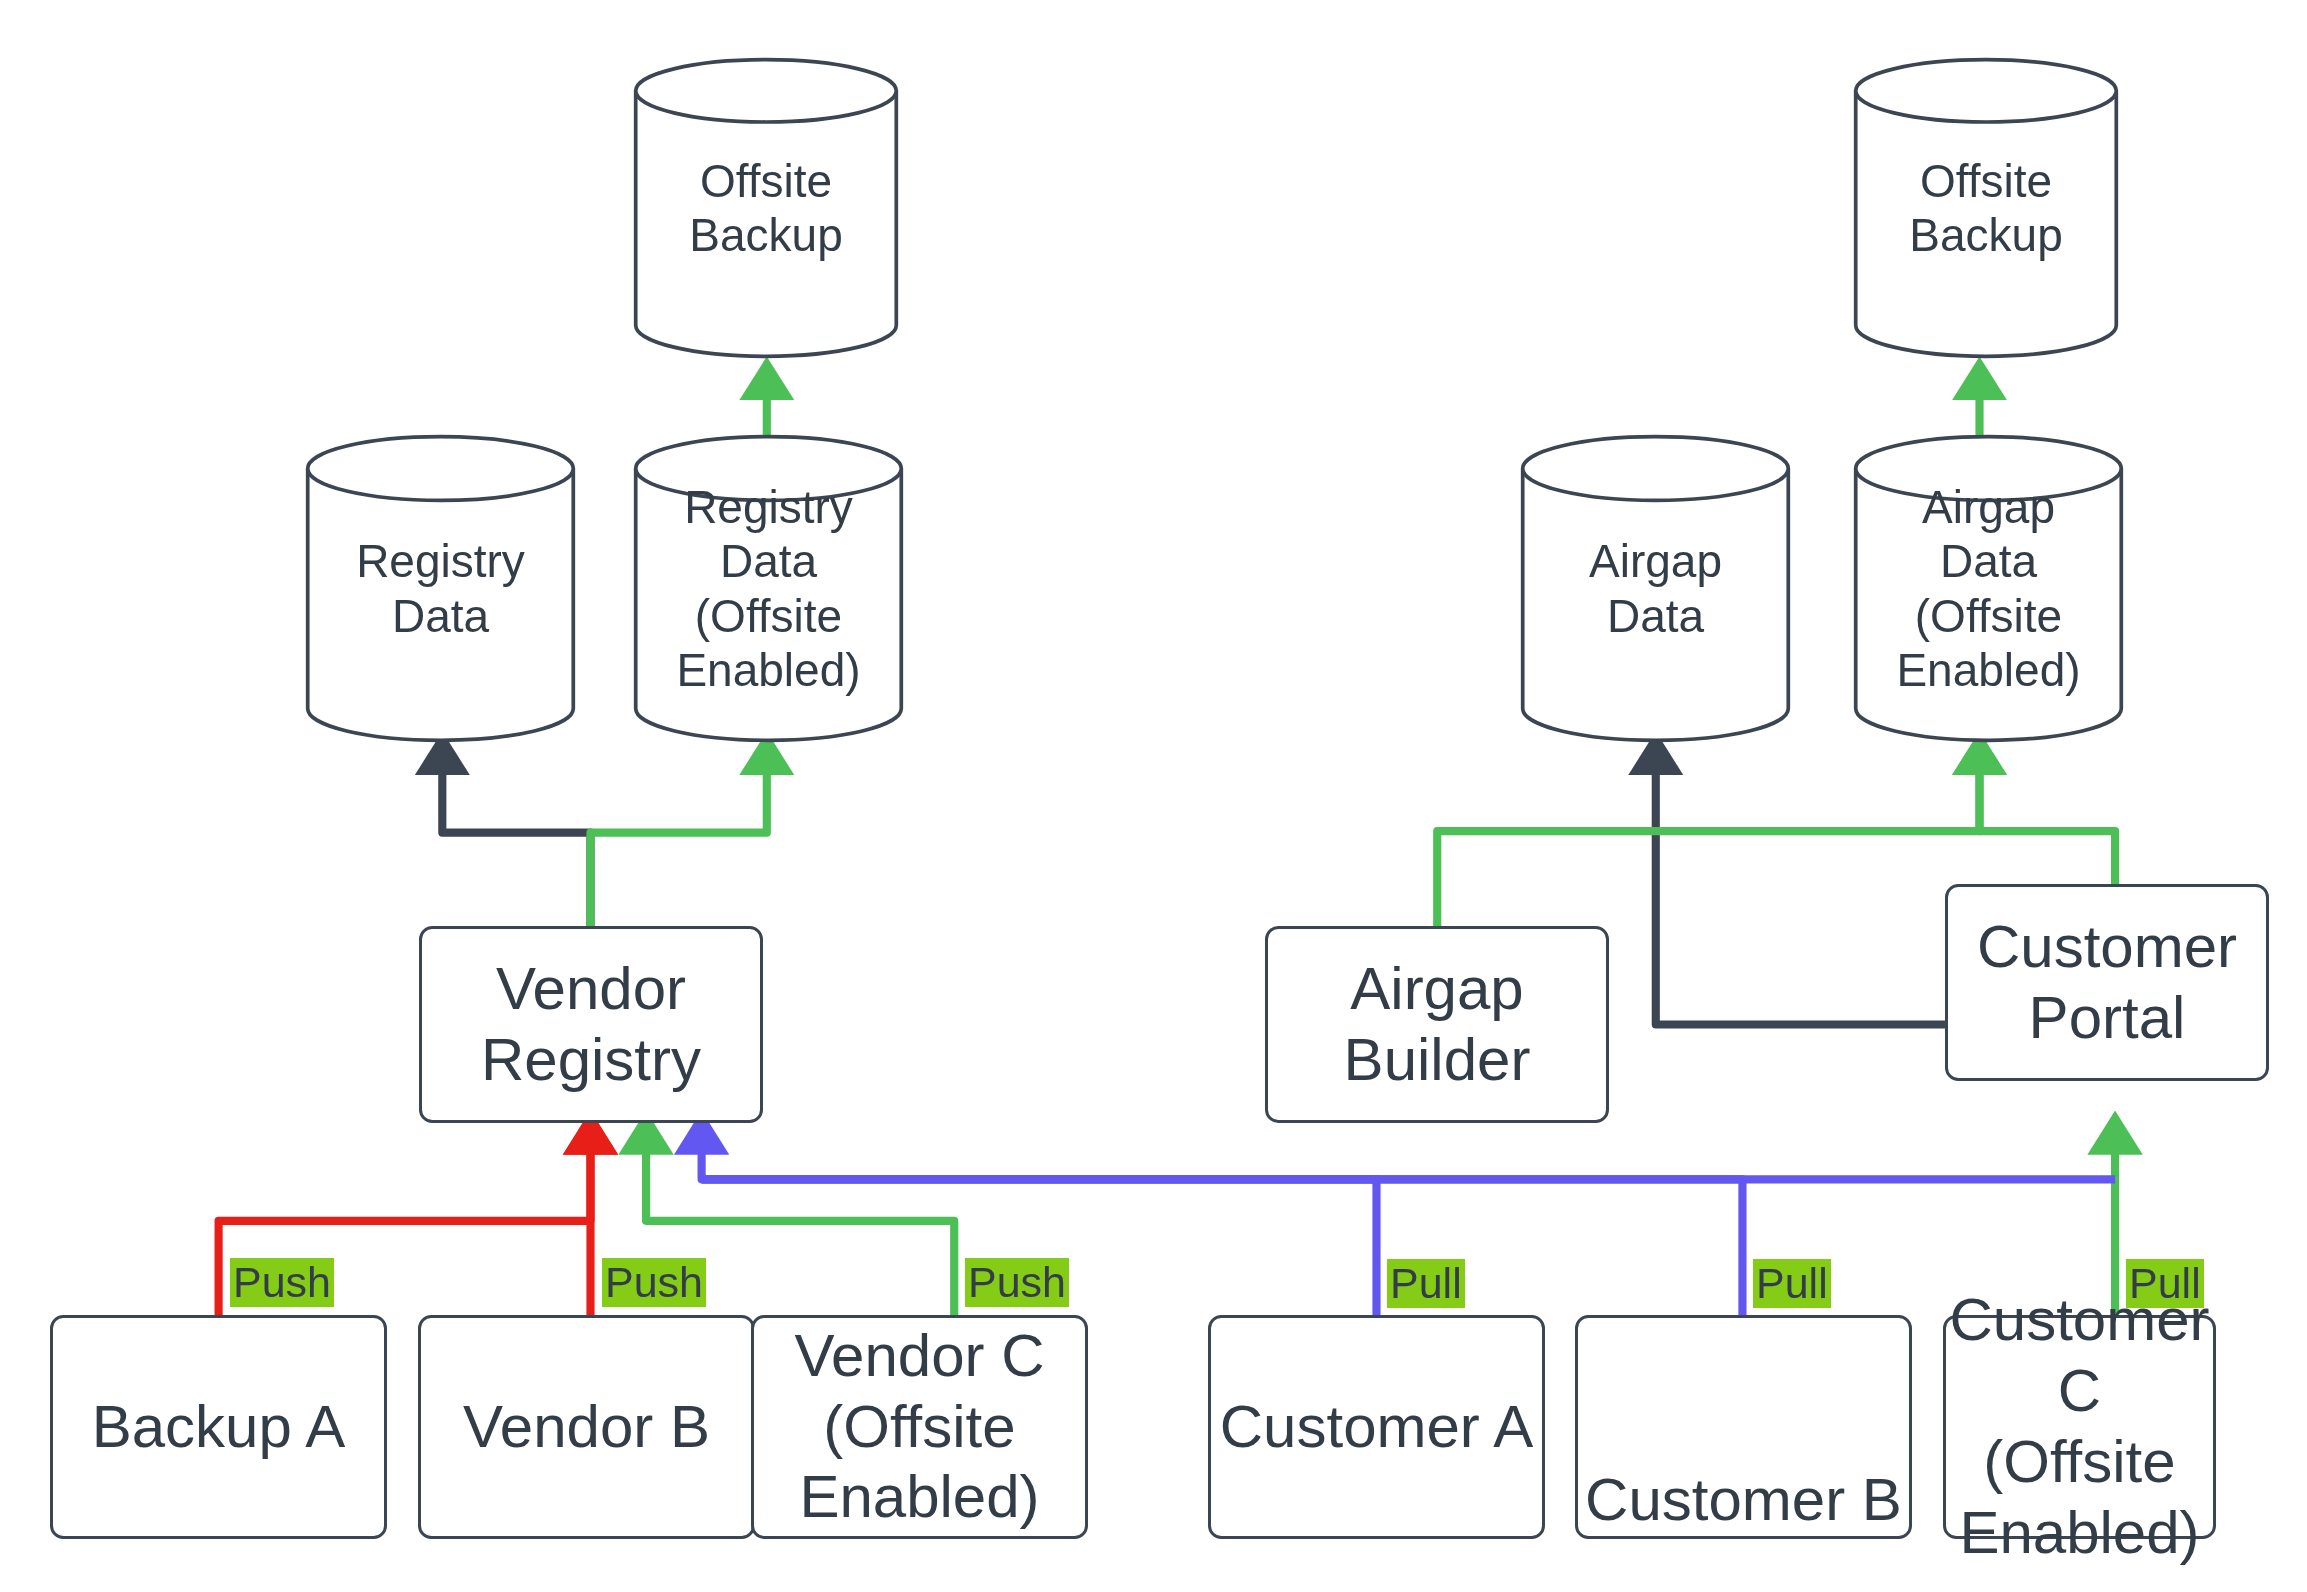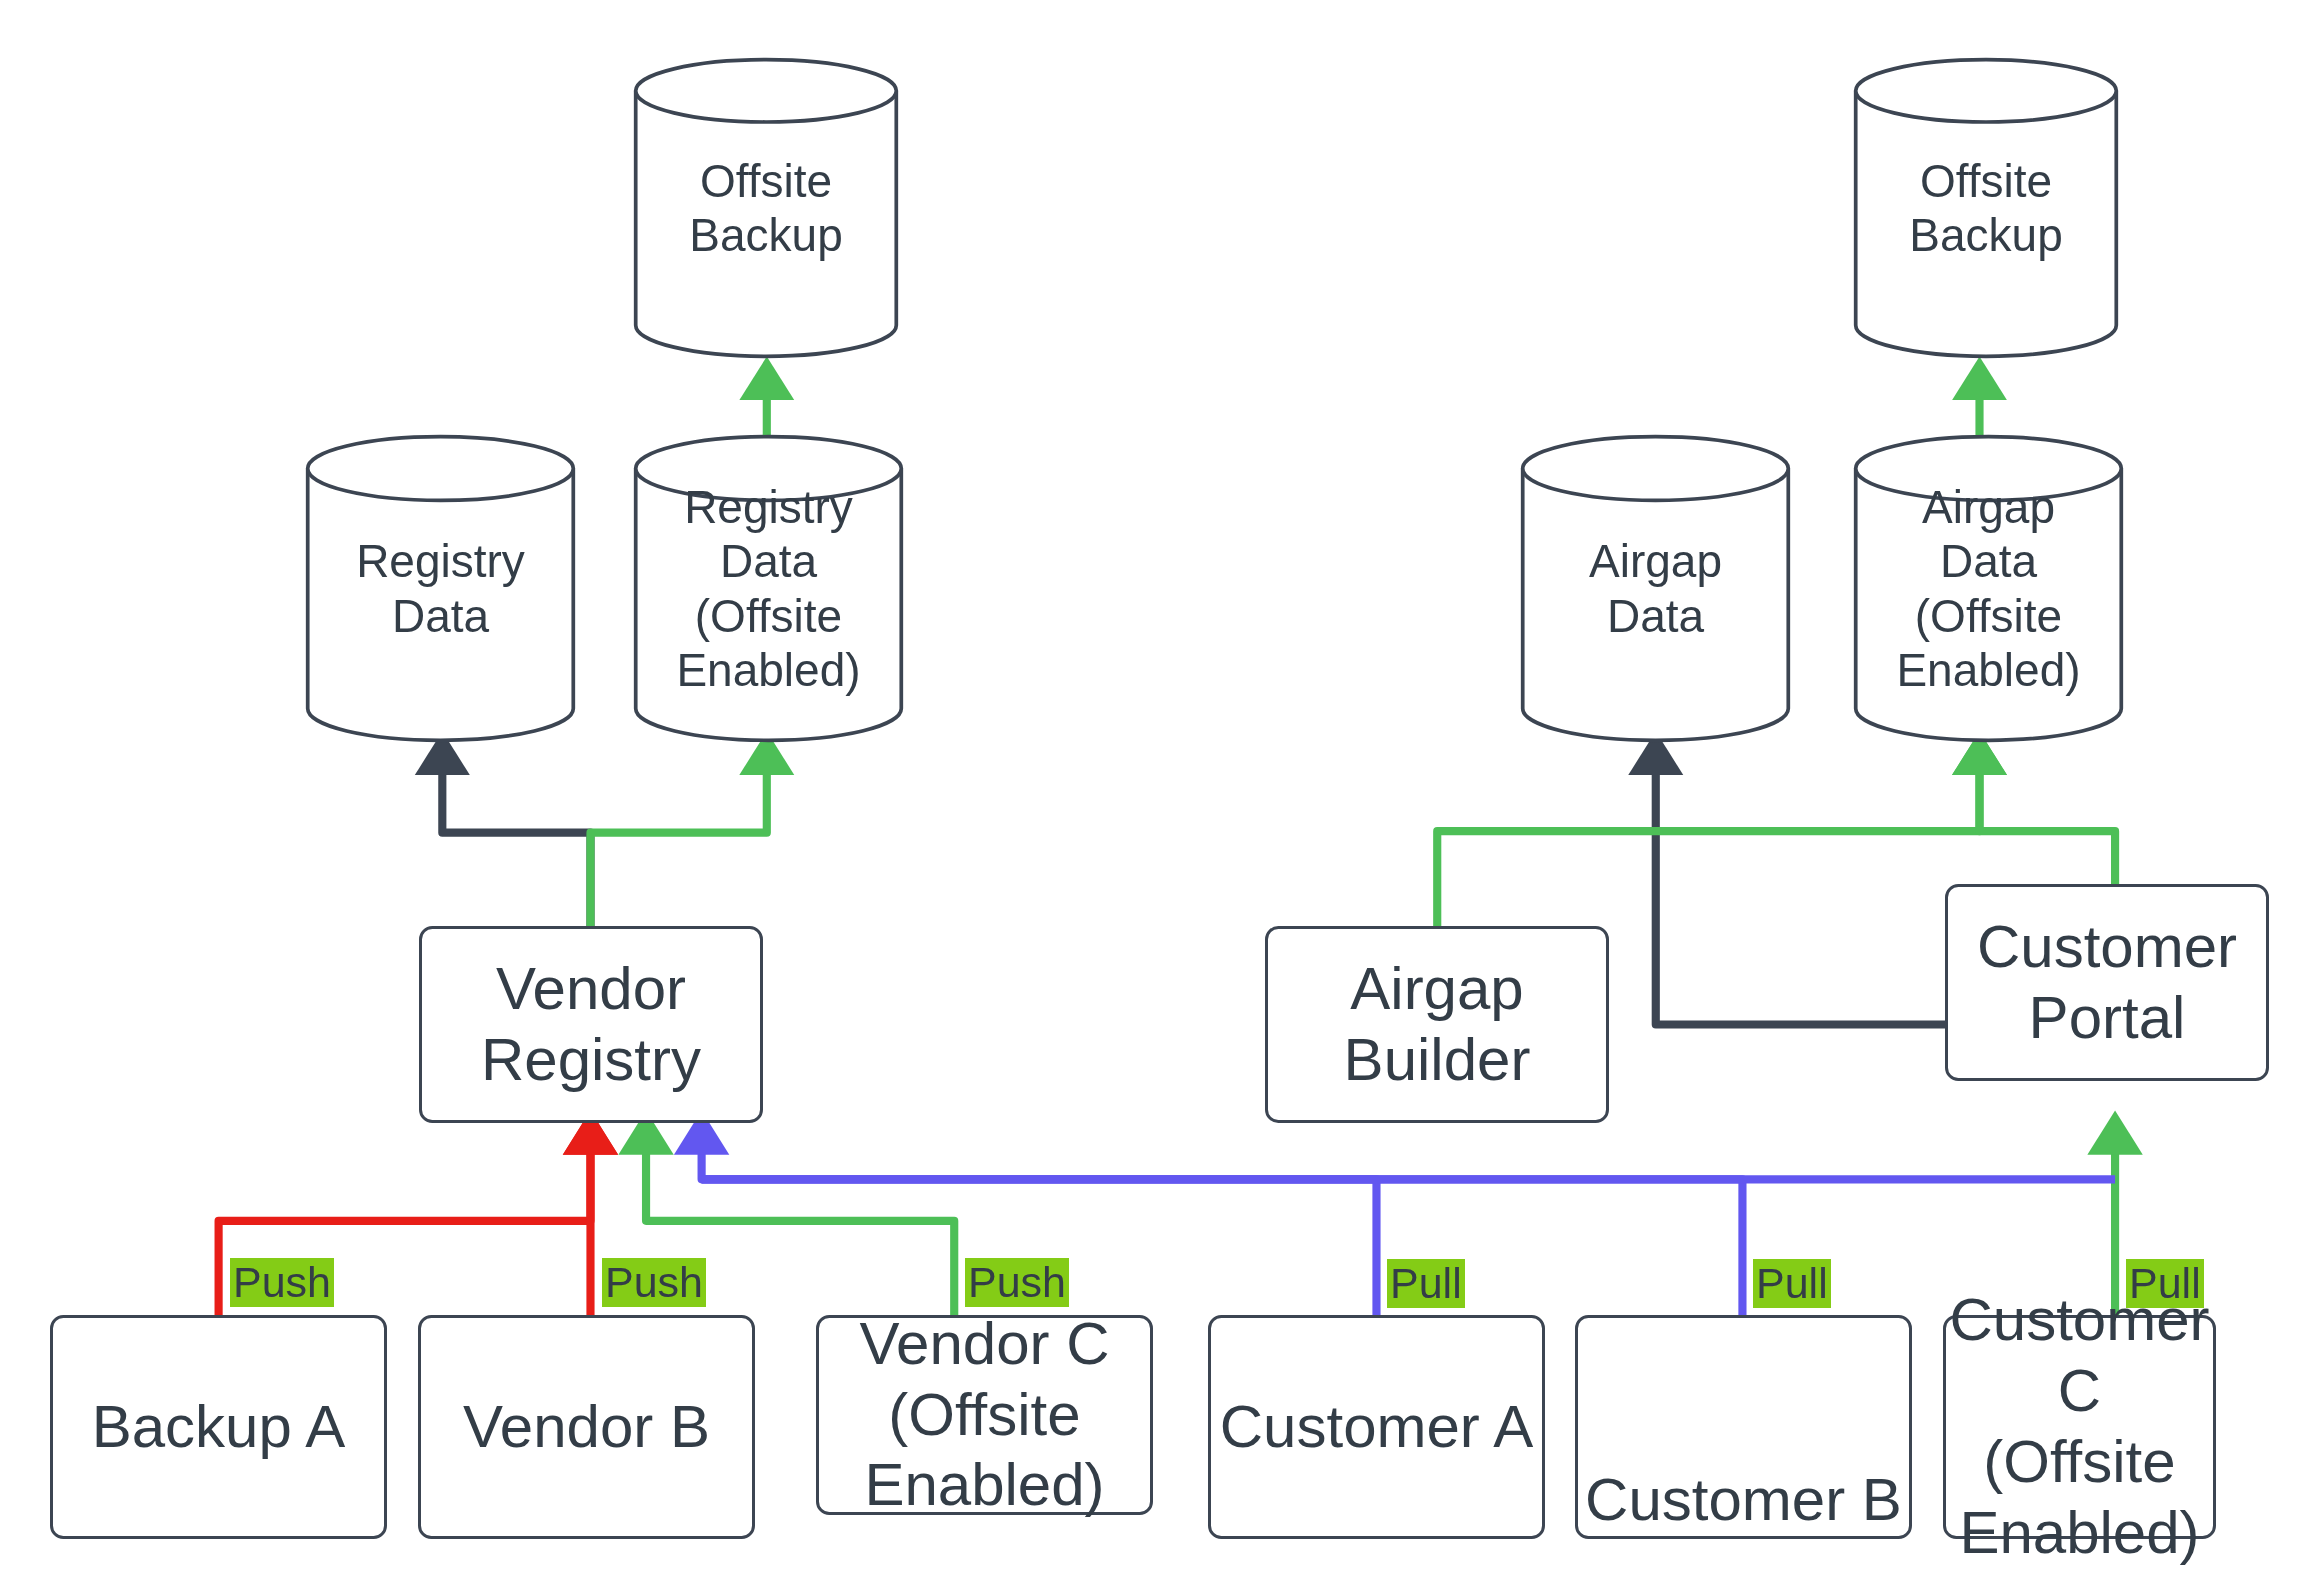--- a/index.html
+++ b/index.html
@@ -124,21 +124,21 @@
   </div>
 
   <div class="node boxnode" style="left:50px;top:1315px;width:337px;height:224px;">
     <span>Backup A</span>
   </div>
 
   <div class="node boxnode" style="left:418px;top:1315px;width:337px;height:224px;">
     <span>Vendor B</span>
   </div>
 
-  <div class="node boxnode" style="left:816px;top:1315px;width:337px;height:200px;">
+  <div class="node boxnode" style="left:751px;top:1315px;width:337px;height:224px;">
     <span>Vendor C<br>(Offsite<br>Enabled)</span>
   </div>
 
   <div class="node boxnode" style="left:1208px;top:1315px;width:337px;height:224px;">
     <span>Customer A</span>
   </div>
 
   <div class="node boxnode" style="left:1575px;top:1315px;width:337px;height:224px;align-items:flex-end;">
     <span>Customer B</span>
   </div>

